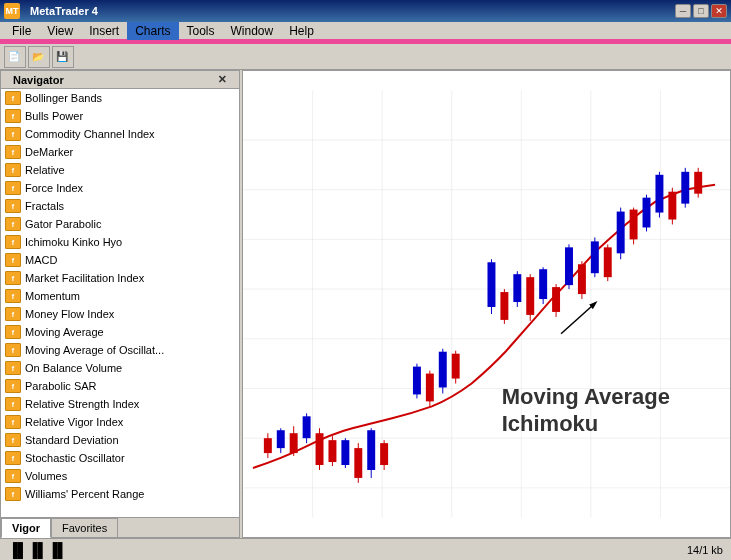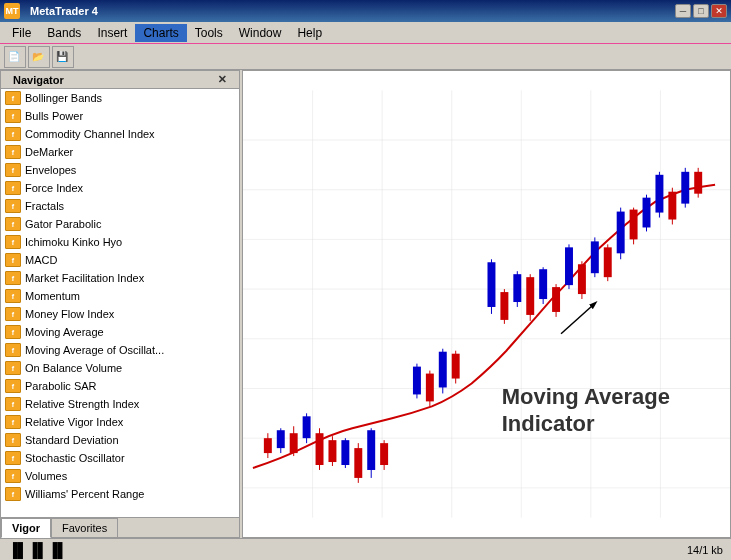--- a/index.html
+++ b/index.html
@@ -60,21 +60,21 @@
     }
     .title-btn.close { background: #c0392b; color: white; }
 
     
     .menu-bar {
       background: #d4d0c8;
       height: 22px;
       display: flex;
       align-items: center;
       padding: 0 4px;
-      border-bottom: 1px solid #ec4899;
+      border-bottom: 5px solid #ec4899;
     }
     .menu-item {
       padding: 2px 8px;
       cursor: pointer;
       font-size: 12px;
       color: #000;
     }
     .menu-item.active { background: #316ac5; color: #000000; }
 
     
@@ -252,21 +252,21 @@
   </div>
   <div class="title-controls">
     <div class="title-btn">─</div>
     <div class="title-btn">□</div>
     <div class="title-btn close">✕</div>
   </div>
 </div>
 
 <div class="menu-bar">
     <div class="menu-item">File</div>
-    <div class="menu-item">Bands</div>
+    <div class="menu-item">View</div>
     <div class="menu-item">Insert</div>
     <div class="menu-item active">Charts</div>
     <div class="menu-item">Tools</div>
     <div class="menu-item">Window</div>
     <div class="menu-item">Help</div>
   </div>
 
 <div class="toolbar">
   <div class="toolbar-btn">📄</div>
   <div class="toolbar-btn">📂</div>
@@ -292,21 +292,21 @@
         <div class="nav-item">
           <div class="nav-icon">f</div>
           <span>Commodity Channel Index</span>
         </div>
         <div class="nav-item">
           <div class="nav-icon">f</div>
           <span>DeMarker</span>
         </div>
         <div class="nav-item">
           <div class="nav-icon">f</div>
-          <span>Envelopes</span>
+          <span>Relative</span>
         </div>
         <div class="nav-item">
           <div class="nav-icon">f</div>
           <span>Force Index</span>
         </div>
         <div class="nav-item">
           <div class="nav-icon">f</div>
           <span>Fractals</span>
         </div>
         <div class="nav-item">
@@ -501,21 +501,21 @@
       <defs>
         <marker id="arrowhead" markerWidth="6" markerHeight="4" refX="0" refY="2" orient="auto">
           <polygon points="0 0, 6 2, 0 4" fill="black"></polygon>
         </marker>
       </defs>
     </svg>
 
     
     <div class="ma-label">
       <div>Moving Average</div>
-      <div>Indicator</div>
+      <div>Ichimoku</div>
     </div>
   </div>
 </div>
 
 <div class="status-bar">
   <div class="status-bar-left">
     <span class="status-icon">▐▌▐▌▐▌</span>
   </div>
   <span>14/1 kb</span>
 </div>

